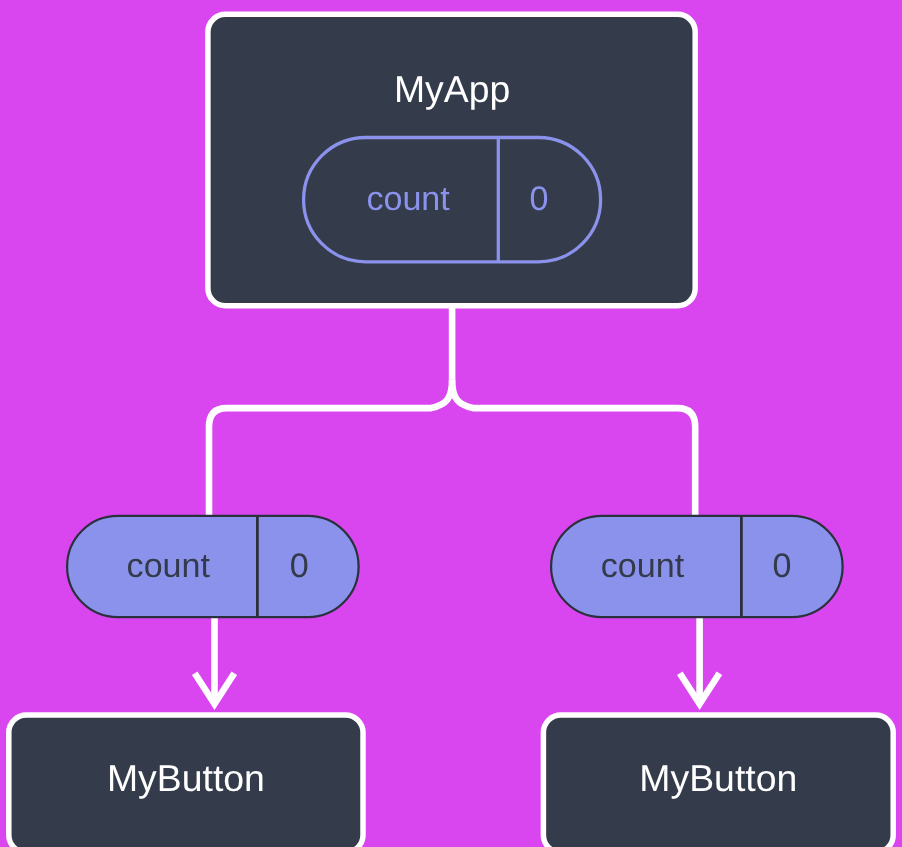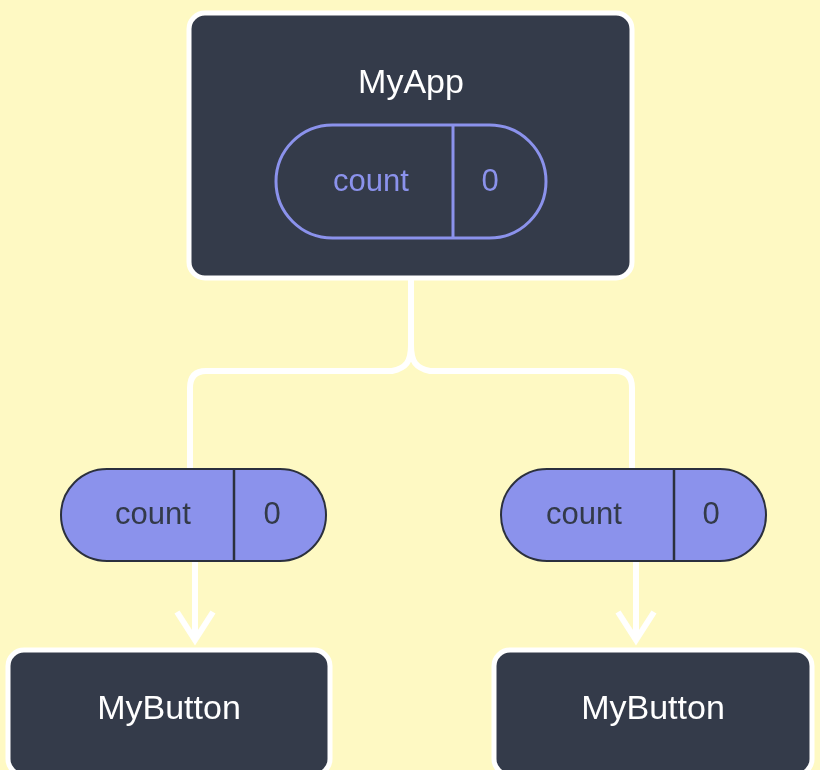--- a/index.html
+++ b/index.html
@@ -10,21 +10,21 @@
   body {
     width: 820px;
     height: 770px;
     overflow: hidden;
     font-family: "Liberation Sans", sans-serif;
   }
   #diagram-root {
     position: relative;
     width: 820px;
     height: 770px;
-    background: #fef9c3;
+    background: #d946ef;
   }
   svg.diagram {
     display: block;
     width: 820px;
     height: 770px;
   }
   .node-label {
     font-family: "Liberation Sans", sans-serif;
     font-size: 34px;
     fill: #ffffff;

